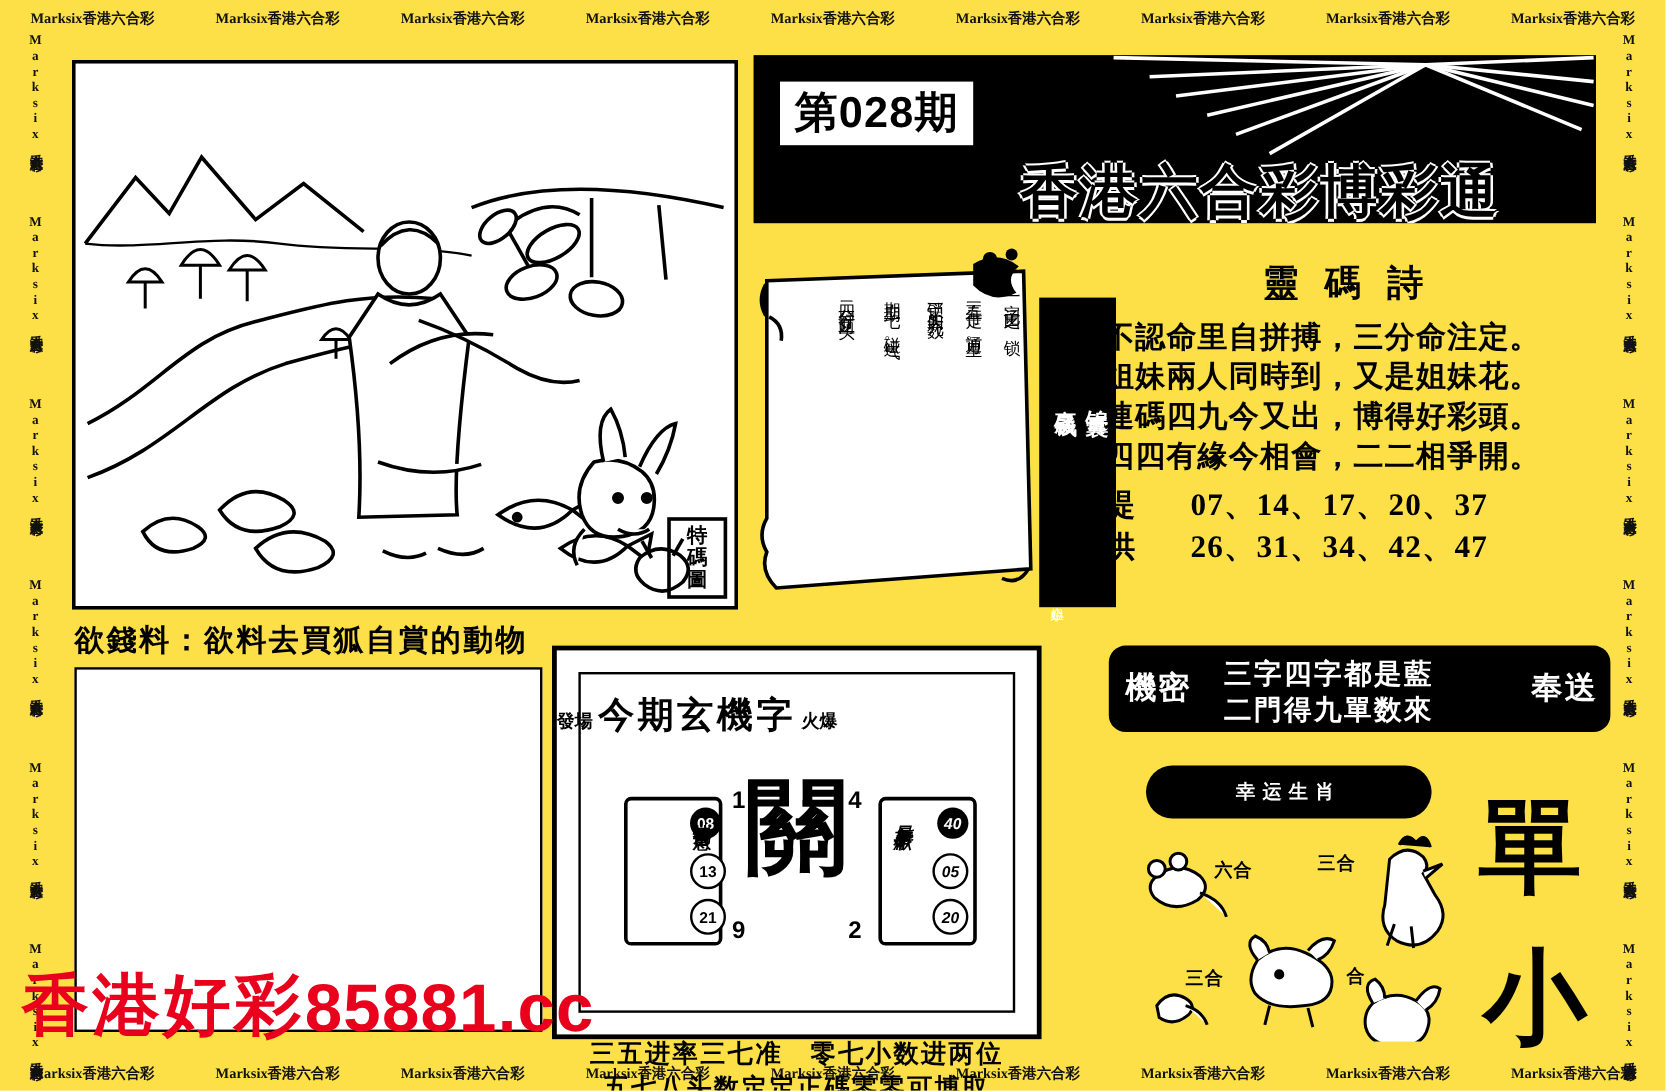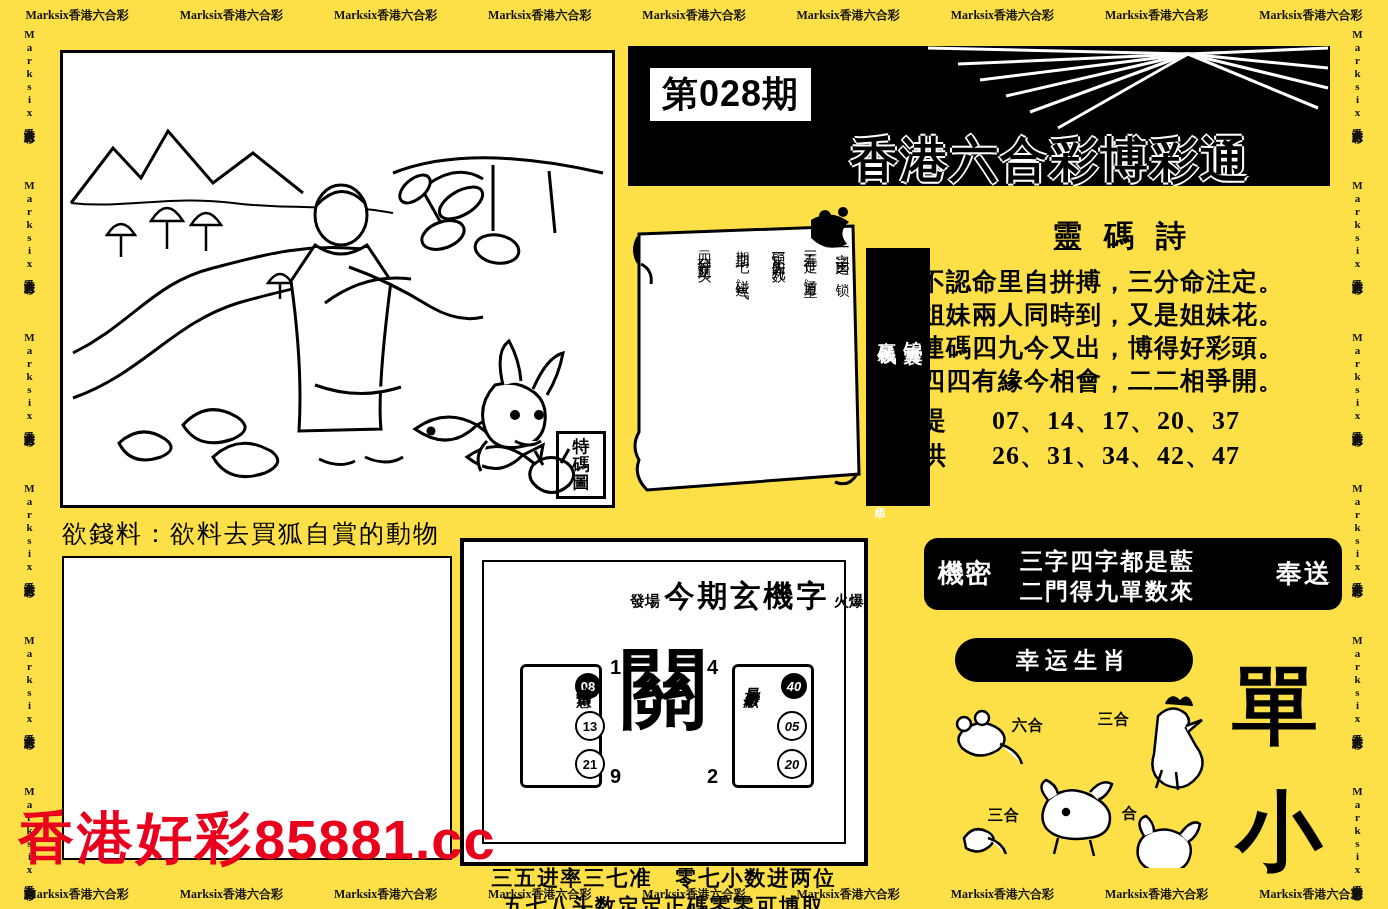--- a/index.html
+++ b/index.html
@@ -20,21 +20,21 @@
   .frame{position:absolute;left:40px;top:26px;width:1310px;height:858px;}
 
   
   .illus{position:absolute;left:20px;top:24px;width:549px;height:452px;border:3px solid #000;background:#fff;overflow:hidden;}
   .illus svg{display:block;}
   .illus-tag{position:absolute;right:6px;bottom:6px;width:44px;height:62px;border:3px solid #000;display:flex;flex-direction:column;
              align-items:center;justify-content:center;font-family:"Liberation Serif",serif;font-weight:bold;font-size:17px;line-height:1.05;}
 
   
   .qianliao{position:absolute;left:22px;top:490px;width:550px;height:34px;display:flex;align-items:center;
-            font-family:"Liberation Sans",sans-serif;font-weight:normal;font-size:25px;letter-spacing:2px;color:#000;}
+            font-family:"Liberation Sans",sans-serif;font-weight:bold;font-size:25px;letter-spacing:2px;color:#000;}
 
   
   .blankbox{position:absolute;left:22px;top:530px;width:386px;height:300px;border:2px solid #000;background:#fff;}
 
   
   .scroll{position:absolute;left:585px;top:180px;width:240px;height:300px;}
   .scroll-text{position:absolute;inset:0;}
   .vtext{position:absolute;writing-mode:vertical-rl;text-orientation:upright;font-family:"Liberation Serif",serif;
          font-size:14px;line-height:1.5;letter-spacing:3px;color:#000;}
   .blackbar{position:absolute;left:826px;top:222px;width:64px;height:258px;background:#000;}
@@ -63,31 +63,31 @@
   
   .jimi{position:absolute;left:884px;top:512px;width:418px;height:72px;background:#000;border-radius:14px;color:#fff;}
   .jimi .jm{position:absolute;left:14px;top:18px;font-family:"Liberation Serif",serif;font-weight:bold;font-size:26px;letter-spacing:1px;}
   .jimi .l1{position:absolute;left:96px;top:8px;font-family:"Liberation Serif",serif;font-weight:bold;font-size:23px;letter-spacing:2px;}
   .jimi .l2{position:absolute;left:96px;top:38px;font-family:"Liberation Serif",serif;font-weight:bold;font-size:23px;letter-spacing:2px;}
   .jimi .fs{position:absolute;right:10px;top:18px;font-family:"Liberation Serif",serif;font-weight:bold;font-size:26px;letter-spacing:2px;}
 
   
   .luckypill{position:absolute;left:915px;top:612px;width:238px;height:44px;background:#000;border-radius:22px;color:#fff;
              display:flex;align-items:center;justify-content:center;font-family:"Liberation Sans",sans-serif;font-weight:bold;
-             font-size:23px;letter-spacing:6px;}
+             font-size:16px;letter-spacing:6px;}
   .zodiacs{position:absolute;left:890px;top:662px;width:300px;height:180px;}
   .zd{position:absolute;font-family:"Liberation Sans",sans-serif;font-weight:bold;font-size:15px;letter-spacing:1px;}
 
   
   .bigchar{position:absolute;font-family:"Liberation Serif",serif;font-weight:bold;font-size:86px;color:#000;}
 
   
   .xuanji{position:absolute;left:420px;top:512px;width:400px;height:320px;border:4px solid #000;background:#fff;}
   .xj-inner{position:absolute;left:18px;top:18px;right:18px;bottom:18px;border:2px solid #000;}
-  .xj-head{position:absolute;left:0;right:0;top:34px;text-align:right;font-family:"Liberation Sans",sans-serif;font-weight:bold;}
+  .xj-head{position:absolute;left:0;right:0;top:34px;text-align:left;font-family:"Liberation Sans",sans-serif;font-weight:bold;}
   .xj-head .small{font-size:15px;}
   .xj-head .big{font-size:30px;letter-spacing:3px;}
   .xj-center{position:absolute;left:0;right:0;top:104px;text-align:center;font-family:"Liberation Serif",serif;
              font-weight:bold;font-size:86px;line-height:1;}
   .xj-l{position:absolute;left:56px;top:122px;width:76px;height:118px;border:3px solid #000;border-radius:6px;}
   .xj-r{position:absolute;right:50px;top:122px;width:76px;height:118px;border:3px solid #000;border-radius:6px;font-style:italic;}
   .ball{position:absolute;width:26px;height:26px;border-radius:50%;background:#000;color:#fff;display:flex;align-items:center;
         justify-content:center;font-family:"Liberation Sans",sans-serif;font-weight:bold;font-size:13px;margin-left:48px;}
   .ballo{background:#fff;color:#000;border:2px solid #000;}
   .sidecap{position:absolute;writing-mode:vertical-rl;text-orientation:upright;font-family:"Liberation Sans",sans-serif;

